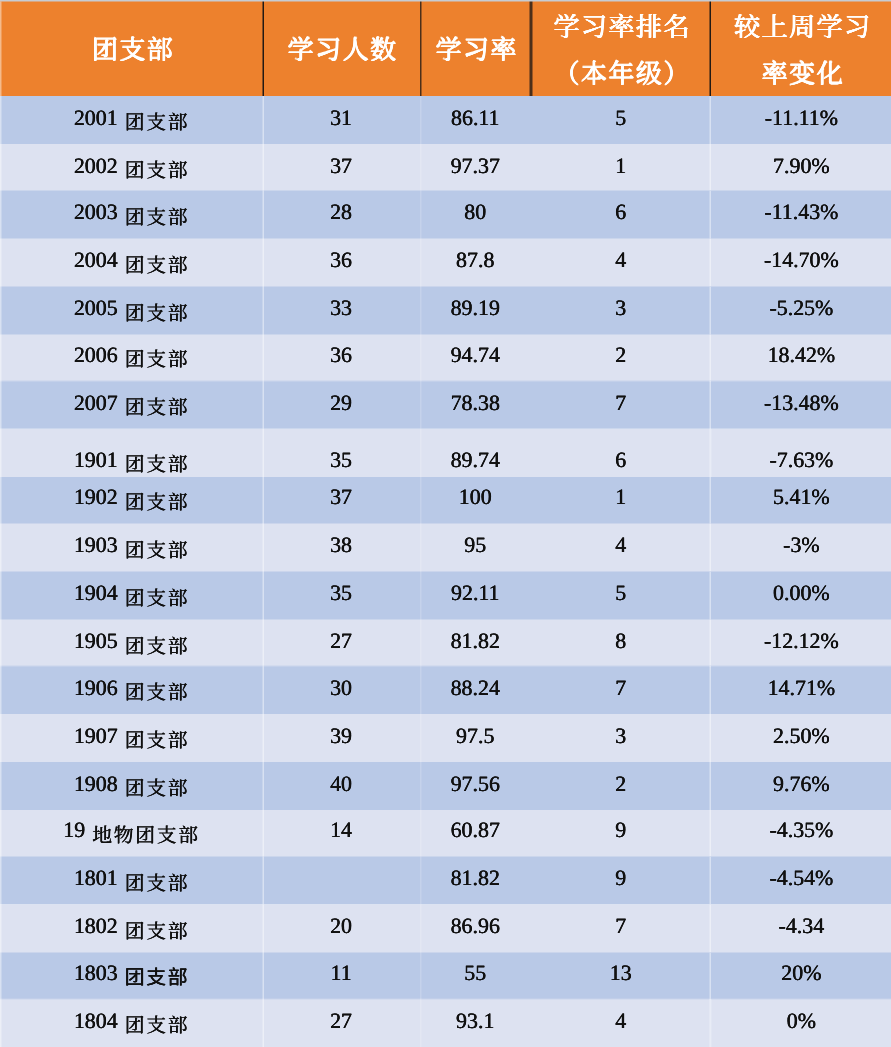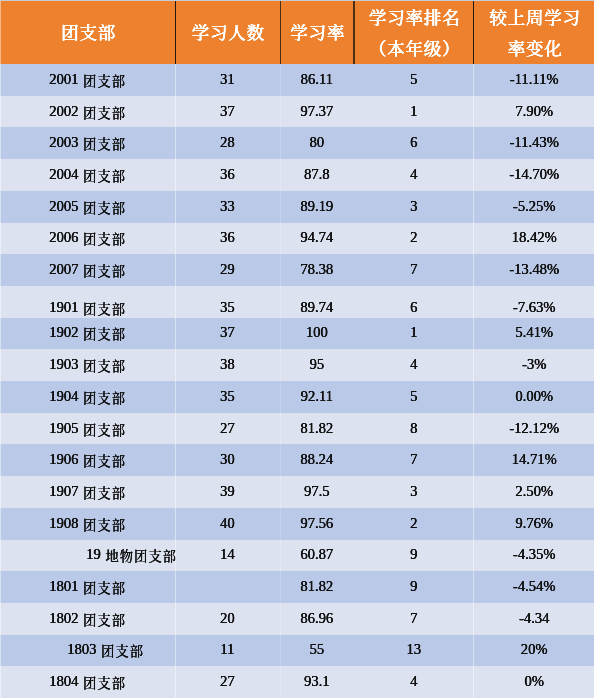--- a/index.html
+++ b/index.html
@@ -224,21 +224,21 @@
     <div class="vsep" style="left: 174.9px; opacity: 0.45;"></div>
     <div class="cell" style="left: 175.4px; width: 104.8px;">40</div>
     <div class="vsep" style="left: 279.7px; opacity: 0.18;"></div>
     <div class="cell" style="left: 280.2px; width: 73.7px;">97.56</div>
     <div class="vsep" style="left: 353.4px; opacity: 0;"></div>
     <div class="cell" style="left: 353.9px; width: 119.6px;">2</div>
     <div class="vsep" style="left: 473px; opacity: 0.45;"></div>
     <div class="cell" style="left: 473.5px; width: 120.5px;">9.76%</div>
   </div>
       <div class="row even" style="top: 539.5px; height: 32.3px;">
-    <div class="cell" style="left: 0px; width: 175.4px; margin-left: 44px;">19 <span class="cjk">地物团支部</span></div>
+    <div class="cell" style="left: 0px; width: 175.4px;">19 <span class="cjk">地物团支部</span></div>
     <div class="vsep" style="left: 174.9px; opacity: 0.45;"></div>
     <div class="cell" style="left: 175.4px; width: 104.8px;">14</div>
     <div class="vsep" style="left: 279.7px; opacity: 0.18;"></div>
     <div class="cell" style="left: 280.2px; width: 73.7px;">60.87</div>
     <div class="vsep" style="left: 353.4px; opacity: 0;"></div>
     <div class="cell" style="left: 353.9px; width: 119.6px;">9</div>
     <div class="vsep" style="left: 473px; opacity: 0.45;"></div>
     <div class="cell" style="left: 473.5px; width: 120.5px;">-4.35%</div>
   </div>
       <div class="row odd" style="top: 571.2px; height: 32.3px;">
@@ -256,21 +256,21 @@
     <div class="vsep" style="left: 174.9px; opacity: 0.45;"></div>
     <div class="cell" style="left: 175.4px; width: 104.8px;">20</div>
     <div class="vsep" style="left: 279.7px; opacity: 0.18;"></div>
     <div class="cell" style="left: 280.2px; width: 73.7px;">86.96</div>
     <div class="vsep" style="left: 353.4px; opacity: 0;"></div>
     <div class="cell" style="left: 353.9px; width: 119.6px;">7</div>
     <div class="vsep" style="left: 473px; opacity: 0.45;"></div>
     <div class="cell" style="left: 473.5px; width: 120.5px;">-4.34</div>
   </div>
       <div class="row odd" style="top: 634.6px; height: 32.3px;">
-    <div class="cell" style="left: 18px; width: 175.4px;">1803 <span class="cjk">团支部</span></div>
+    <div class="cell" style="left: 0px; width: 175.4px; font-family: Liberation Serif, serif;">1803 <span class="cjk">团支部</span></div>
     <div class="vsep" style="left: 174.9px; opacity: 0.45;"></div>
     <div class="cell" style="left: 175.4px; width: 104.8px;">11</div>
     <div class="vsep" style="left: 279.7px; opacity: 0.18;"></div>
     <div class="cell" style="left: 280.2px; width: 73.7px;">55</div>
     <div class="vsep" style="left: 353.4px; opacity: 0;"></div>
     <div class="cell" style="left: 353.9px; width: 119.6px;">13</div>
     <div class="vsep" style="left: 473px; opacity: 0.45;"></div>
     <div class="cell" style="left: 473.5px; width: 120.5px;">20%</div>
   </div>
       <div class="row even" style="top: 666.3px; height: 32.3px;">

